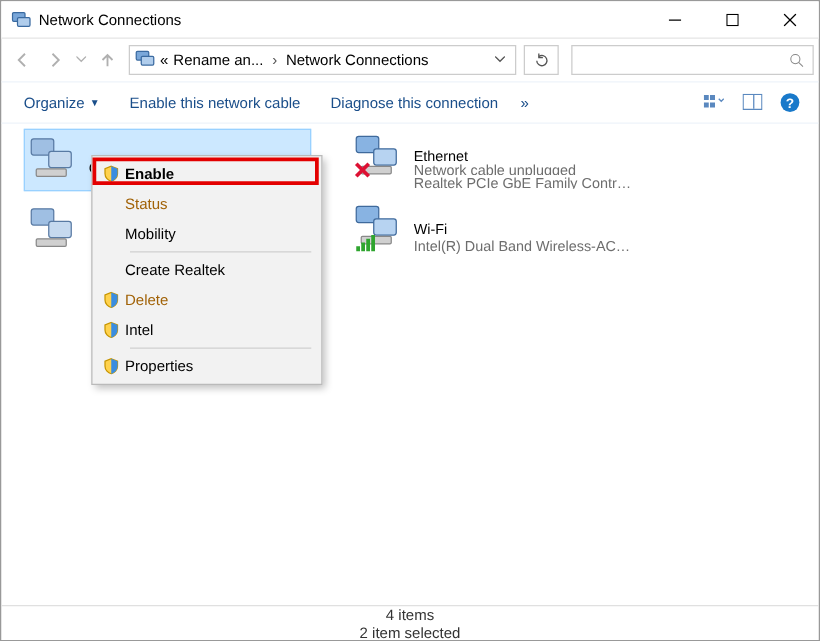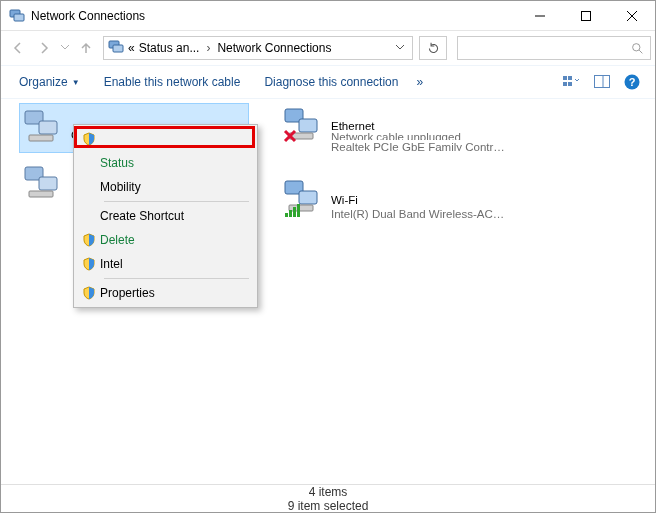--- a/index.html
+++ b/index.html
@@ -37,21 +37,21 @@
   .item .txt { flex:1; padding-left:6px; font-size:11.5px; line-height:1.25; display:flex; flex-direction:column; justify-content:center; overflow:hidden; }
   .item .name { color:#000; white-space:nowrap; overflow:hidden; text-overflow:ellipsis;margin-top:14px; }
   .item .line2 { color:#6d6d6d; white-space:nowrap; overflow:hidden; text-overflow:ellipsis; }
   .item .line3 { color:#6d6d6d; white-space:nowrap; overflow:hidden; text-overflow:ellipsis; }
 
   
   .ctxmenu { position:absolute; left:72px; top:123px; width:185px; background:#f2f2f2; border:1px solid #bababa; box-shadow:3px 3px 6px rgba(0,0,0,.25); font-size:12px; padding:2px; }
   .ctxmenu .row { display:flex; align-items:center; height:24px; padding:0 8px 0 2px; }
   .ctxmenu .row .mi-icon { width:22px; display:flex; justify-content:center; }
   .ctxmenu .row .mi-label { flex:1; color:#000; }
-  .ctxmenu .row.disabled .mi-label { color:#15803d; }
+  .ctxmenu .row.disabled .mi-label { color:#a16207; }
   .ctxmenu .sep { height:1px; background:#d0d0d0; margin:2px 6px 2px 28px; }
   .highlight-box { position:absolute; left:73px; top:125px; width:181px; height:22px; border:3px solid #e30000; pointer-events:none; }
 
   
   .status { position:absolute; left:0; right:0; bottom:0; height:28px; border-top:1px solid #e0e0e0; display:flex; align-items:center; font-size:12px; padding:0 8px; color:#333;flex-direction:column; }
   .status .divider { width:1px; height:14px; background:#ccc; margin:0 10px; }
   .status .view-icons { margin-left:auto; display:flex; gap:4px; }
 </style>
 </head>
 <body>
@@ -105,21 +105,21 @@
     </div>
 
   <div class="addr">
     <span style="margin:0 2px">
       <svg width="16" height="16" viewBox="0 0 16 16">
           <rect x="1" y="2" width="10" height="7" rx="1" fill="#7aa7d9" stroke="#3a6aa0"></rect>
           <rect x="5" y="6" width="10" height="7" rx="1" fill="#b0cdec" stroke="#3a6aa0"></rect>
         </svg>
     </span>
     <span class="crumb">«</span>
-    <span class="crumb">Status an...</span>
+    <span class="crumb">Rename an...</span>
     <span class="chev">›</span>
     <span class="crumb">Network Connections</span>
     <span style="flex:1"></span>
     <span class="addr-drop">
         <svg width="8" height="6">
           <path d="M0 0 L4 4 L8 0" fill="none" stroke="#555"></path>
         </svg>
       </span>
   </div>
   <div class="refresh">
@@ -212,21 +212,21 @@
     <div class="thumb">
       <svg width="40" height="36" viewBox="0 0 40 36">
           <rect x="2" y="2" width="18" height="13" rx="2" fill="#9fbfe3" stroke="#587aa3"></rect>
           <rect x="16" y="12" width="18" height="13" rx="2" fill="#c5d9ef" stroke="#587aa3"></rect>
           <rect x="6" y="26" width="24" height="6" rx="1" fill="#d0d0d0" stroke="#888"></rect>
         </svg>
     </div>
     <div class="txt"></div>
   </div>
 
-  <div class="item" style="left:278px; top:76px;">
+  <div class="item" style="left:278px; top:60px;">
     <div class="thumb">
       <svg width="40" height="40" viewBox="0 0 40 40">
           <rect x="2" y="2" width="18" height="13" rx="2" fill="#88b3e2" stroke="#3f6a9c"></rect>
           <rect x="16" y="12" width="18" height="13" rx="2" fill="#b7d3f1" stroke="#3f6a9c"></rect>
           <rect x="6" y="26" width="24" height="6" rx="1" fill="#d0d0d0" stroke="#888"></rect>
           <g transform="translate(2,24)">
             <rect x="0" y="10" width="3" height="4" fill="#2fa52f"></rect>
             <rect x="4" y="7" width="3" height="7" fill="#2fa52f"></rect>
             <rect x="8" y="4" width="3" height="10" fill="#2fa52f"></rect>
             <rect x="12" y="1" width="3" height="13" fill="#2fa52f"></rect>
@@ -243,33 +243,34 @@
 </div>
 
 <div class="ctxmenu">
   <div class="row">
     <span class="mi-icon">
       <svg width="14" height="14" viewBox="0 0 14 14">
           <path d="M7 1 L12 3 V7 C12 10 9.5 12.5 7 13 C4.5 12.5 2 10 2 7 V3 Z" fill="#ffd24d" stroke="#c79500"></path>
           <path d="M7 1 L12 3 V7 C12 10 9.5 12.5 7 13 Z" fill="#3a8de0"></path>
         </svg>
     </span>
+    <span class="mi-label" style="font-weight:600">Enable</span>
   </div>
   <div class="row disabled">
     <span class="mi-icon"></span>
     <span class="mi-label">Status</span>
   </div>
   <div class="row">
     <span class="mi-icon"></span>
     <span class="mi-label">Mobility</span>
   </div>
   <div class="sep"></div>
   <div class="row">
     <span class="mi-icon"></span>
-    <span class="mi-label">Create Shortcut</span>
+    <span class="mi-label">Create Realtek</span>
   </div>
   <div class="row disabled">
     <span class="mi-icon">
       <svg width="14" height="14" viewBox="0 0 14 14">
           <path d="M7 1 L12 3 V7 C12 10 9.5 12.5 7 13 C4.5 12.5 2 10 2 7 V3 Z" fill="#ffd24d" stroke="#c79500"></path>
           <path d="M7 1 L12 3 V7 C12 10 9.5 12.5 7 13 Z" fill="#3a8de0"></path>
         </svg>
     </span>
     <span class="mi-label">Delete</span>
   </div>
@@ -291,21 +292,21 @@
         </svg>
     </span>
     <span class="mi-label">Properties</span>
   </div>
 </div>
 <div class="highlight-box"></div>
 
 <div class="status">
   <span>4 items</span>
   <span class="divider"></span>
-  <span>9 item selected</span>
+  <span>2 item selected</span>
   <div class="view-icons">
     <span>
       <svg width="16" height="14">
           <rect x="0" y="1" width="5" height="2" fill="#7aa0c9"></rect>
           <rect x="6" y="1" width="10" height="2" fill="#c0c0c0"></rect>
           <rect x="0" y="5" width="5" height="2" fill="#7aa0c9"></rect>
           <rect x="6" y="5" width="10" height="2" fill="#c0c0c0"></rect>
           <rect x="0" y="9" width="5" height="2" fill="#7aa0c9"></rect>
           <rect x="6" y="9" width="10" height="2" fill="#c0c0c0"></rect>
         </svg>

